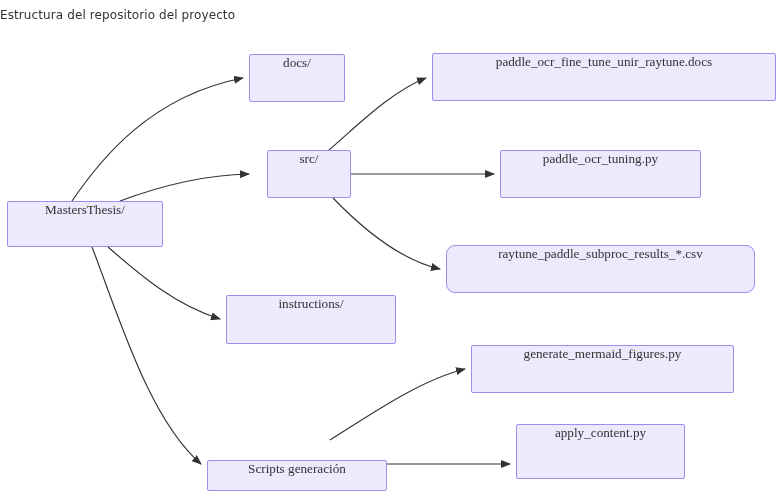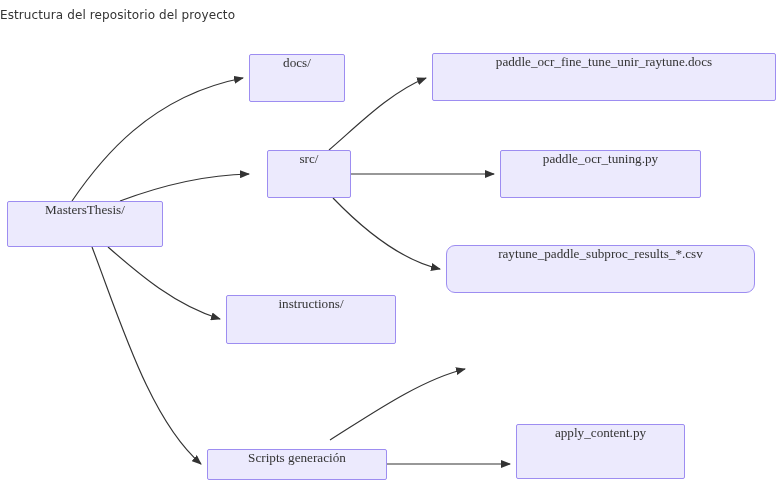--- a/index.html
+++ b/index.html
@@ -98,22 +98,25 @@
   </div>
 
   <div class="node" style="left:446px; top:245px; width:309px; height:48px;border-radius:9px;">
     <span>raytune_paddle_subproc_results_*.csv</span>
   </div>
 
   <div class="node" style="left:226px; top:295px; width:170px; height:49px;">
     <span>instructions/</span>
   </div>
 
+  <div class="node" style="left:471px; top:345px; width:263px; height:48px;">
+    <span>generate_mermaid_figures.py</span>
+  </div>
 
-  <div class="node" style="left:207px; top:449px; width:180px; height:31px;">
+  <div class="node" style="left:207px; top:460px; width:180px; height:31px;">
     <span>Scripts generación</span>
   </div>
 
   <div class="node" style="left:516px; top:424px; width:169px; height:55px;">
     <span>apply_content.py</span>
   </div>
 
 </div>
 
 </body></html>

